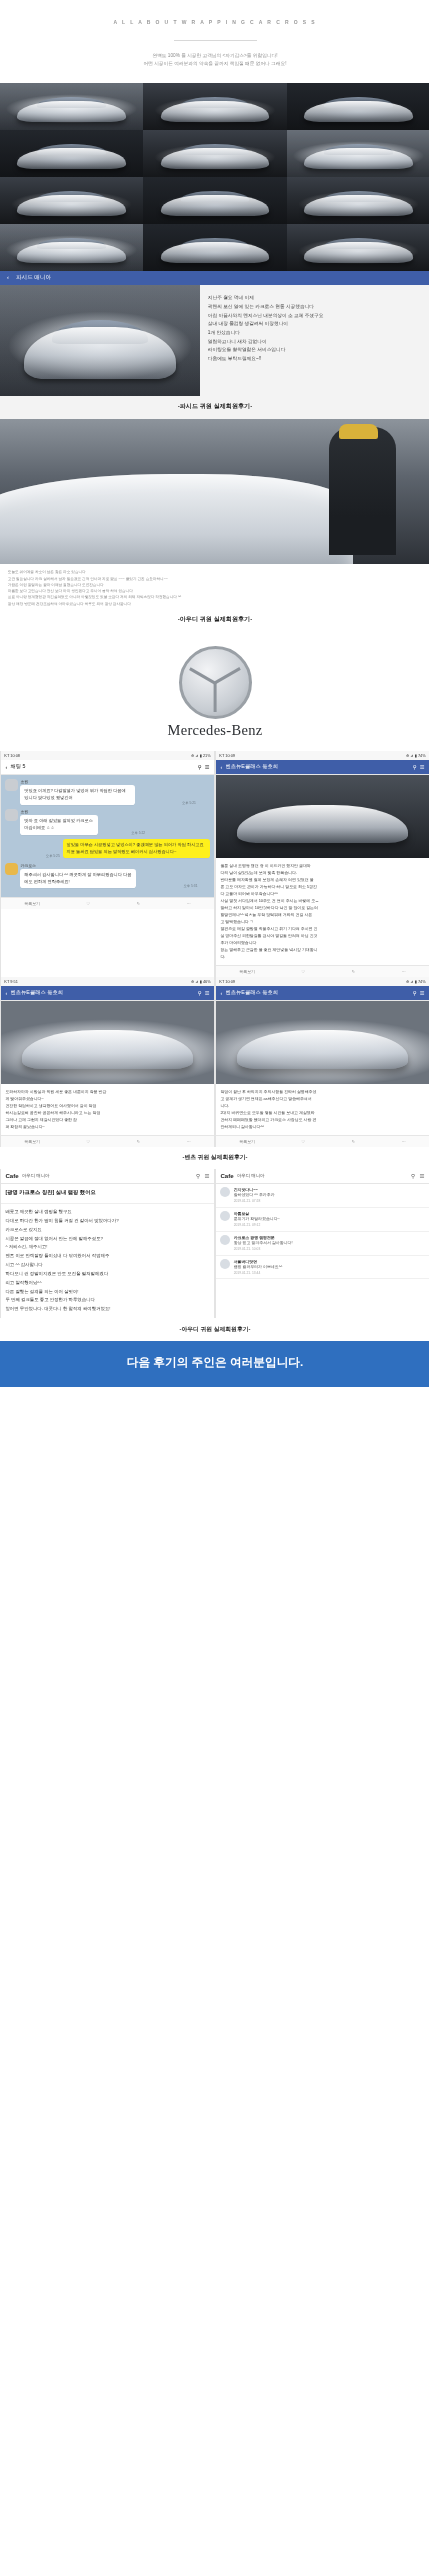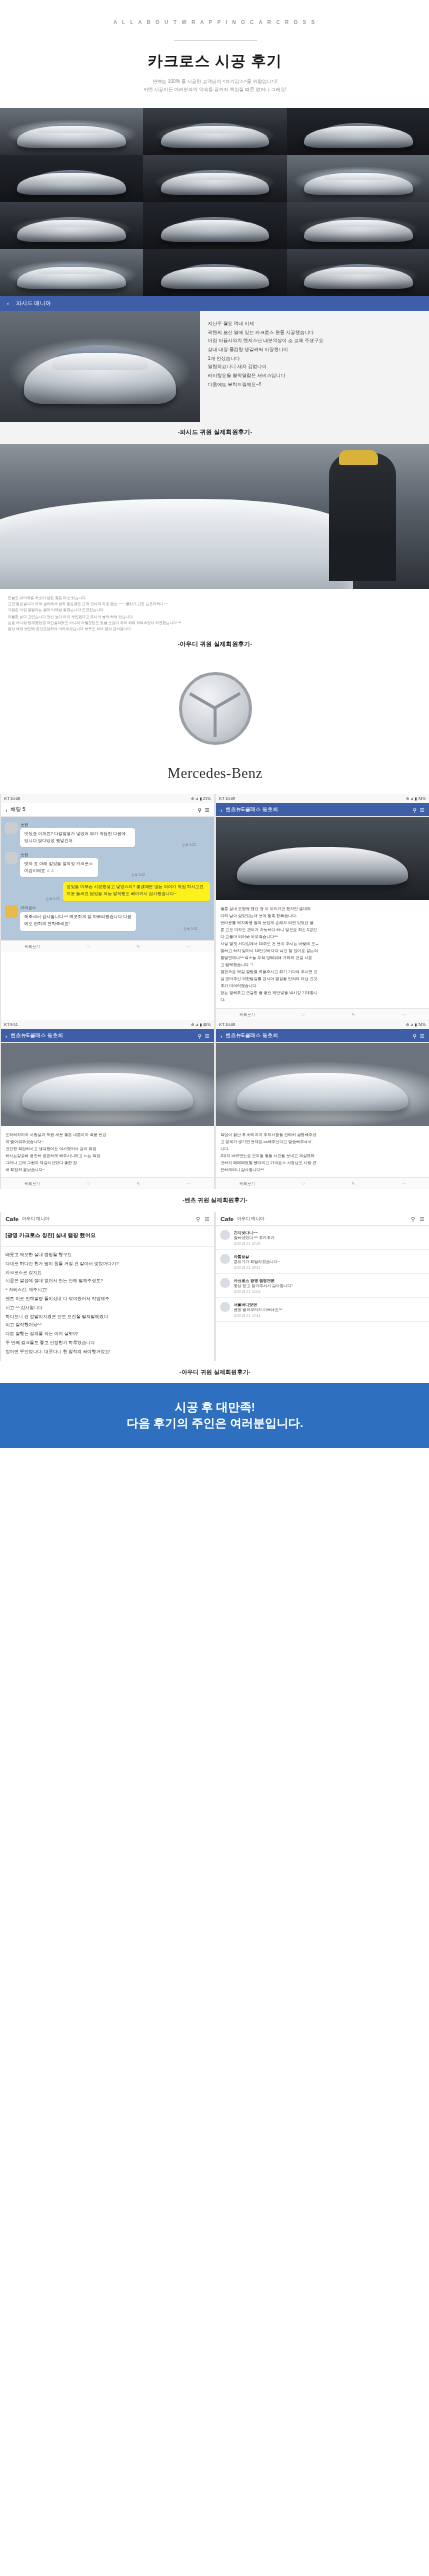--- a/index.html
+++ b/index.html
@@ -152,21 +152,21 @@
     background: radial-gradient(circle at 38% 32%, #f3f4f6, #c7ccd2 65%, #9da3a9);
   }
   .benz-star i {
     position:absolute; left:50%; top:50%; width:2.8px; height:29px;
     background:#8d939a; transform-origin: 50% 0;
   }
   .benz-star i:nth-child(1){ transform: translate(-50%,0) rotate(0deg); }
   .benz-star i:nth-child(2){ transform: translate(-50%,0) rotate(120deg); }
   .benz-star i:nth-child(3){ transform: translate(-50%,0) rotate(240deg); }
   .benz-word {
-    margin-top: 20px; font-size: 14.5px; letter-spacing: 0.3px; color:#2c2f33;
+    margin-top: 3px; font-size: 14.5px; letter-spacing: 0.3px; color:#2c2f33;
     font-family:"Liberation Serif", serif;
   }
 
   
   .duo { display:flex; width:430px; }
   .phone { width: 215px; background:#fff; border:0.6px solid #e3e3e3; border-top:none; border-bottom:none; }
   .phone .status {
     display:flex; justify-content:space-between; align-items:center;
     height:9px; padding:0 3.3px; font-size:3.9px; color:#333; background:#f7f7f7;
   }
@@ -244,21 +244,20 @@
   .thin-sign { text-align:center; font-size:5.8px; font-weight:700; padding:6.7px 0; background:#fff;}
 </style>
 </head>
 <body>
 
 <div class="page">
 
   <div class="hero">
     <div class="kicker">A L L   A B O U T   W R A P P I N G   C A R C R O S S</div>
     <div class="rule"></div>
-    <h1>카크로스 시공 후기</h1>
     <div class="sub">
       <div>완벽도 100% 를 시공한 고객님의 &lt;자기갑스&gt;를 위함입니다!</div>
       <div>어떤 시공이든 여러분과의 약속을 끝까지 책임질 때문 없어나 그래요!</div>
     </div>
   </div>
 
   <div class="grid">
     <div class="cell">
         <div class="carimg bright"></div>
       </div>
@@ -583,18 +582,17 @@
             <div class="c-meta">2019.01.21. 13:44</div>
           </div>
         </div>
       </div>
     </div>
   </div>
 
   <div class="thin-sign">-아우디 귀원 실제회원후기-</div>
 
   <div class="footer">
-    <h2>시공 후 대만족!</h2>
     <div class="line2">다음 후기의 주인은 여러분입니다.</div>
   </div>
 
 </div>
 
 
 </body></html>

